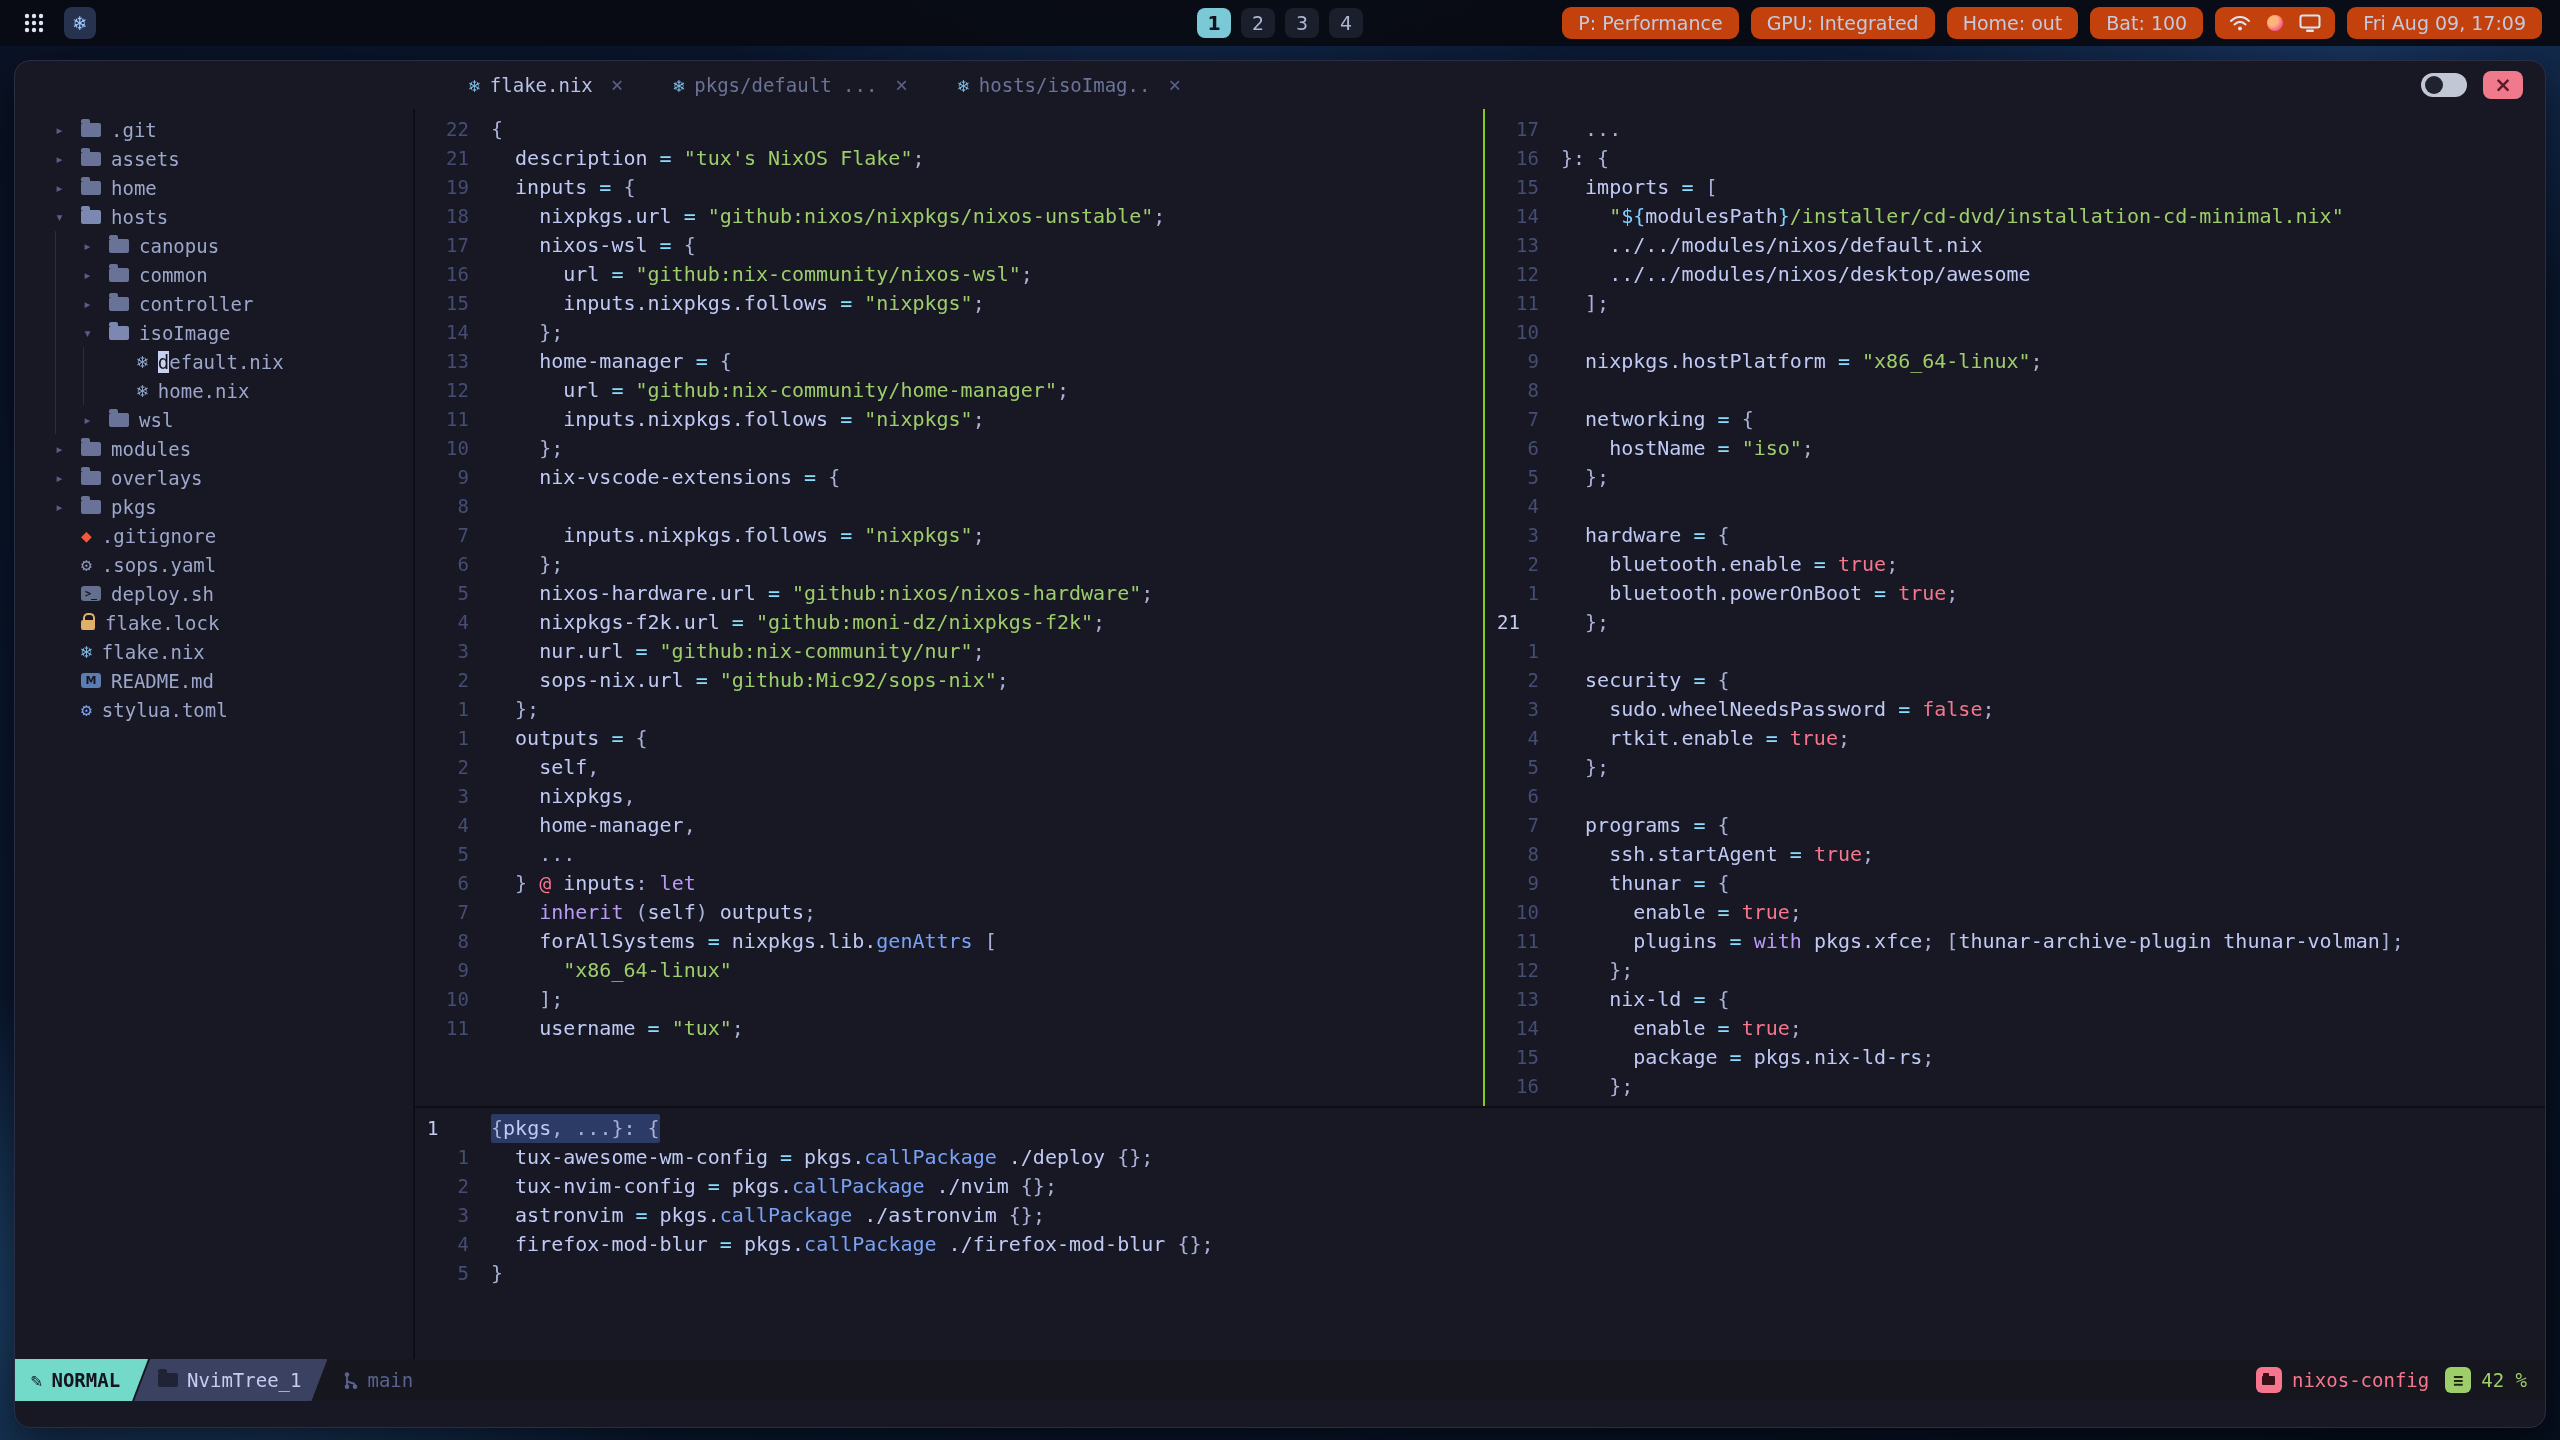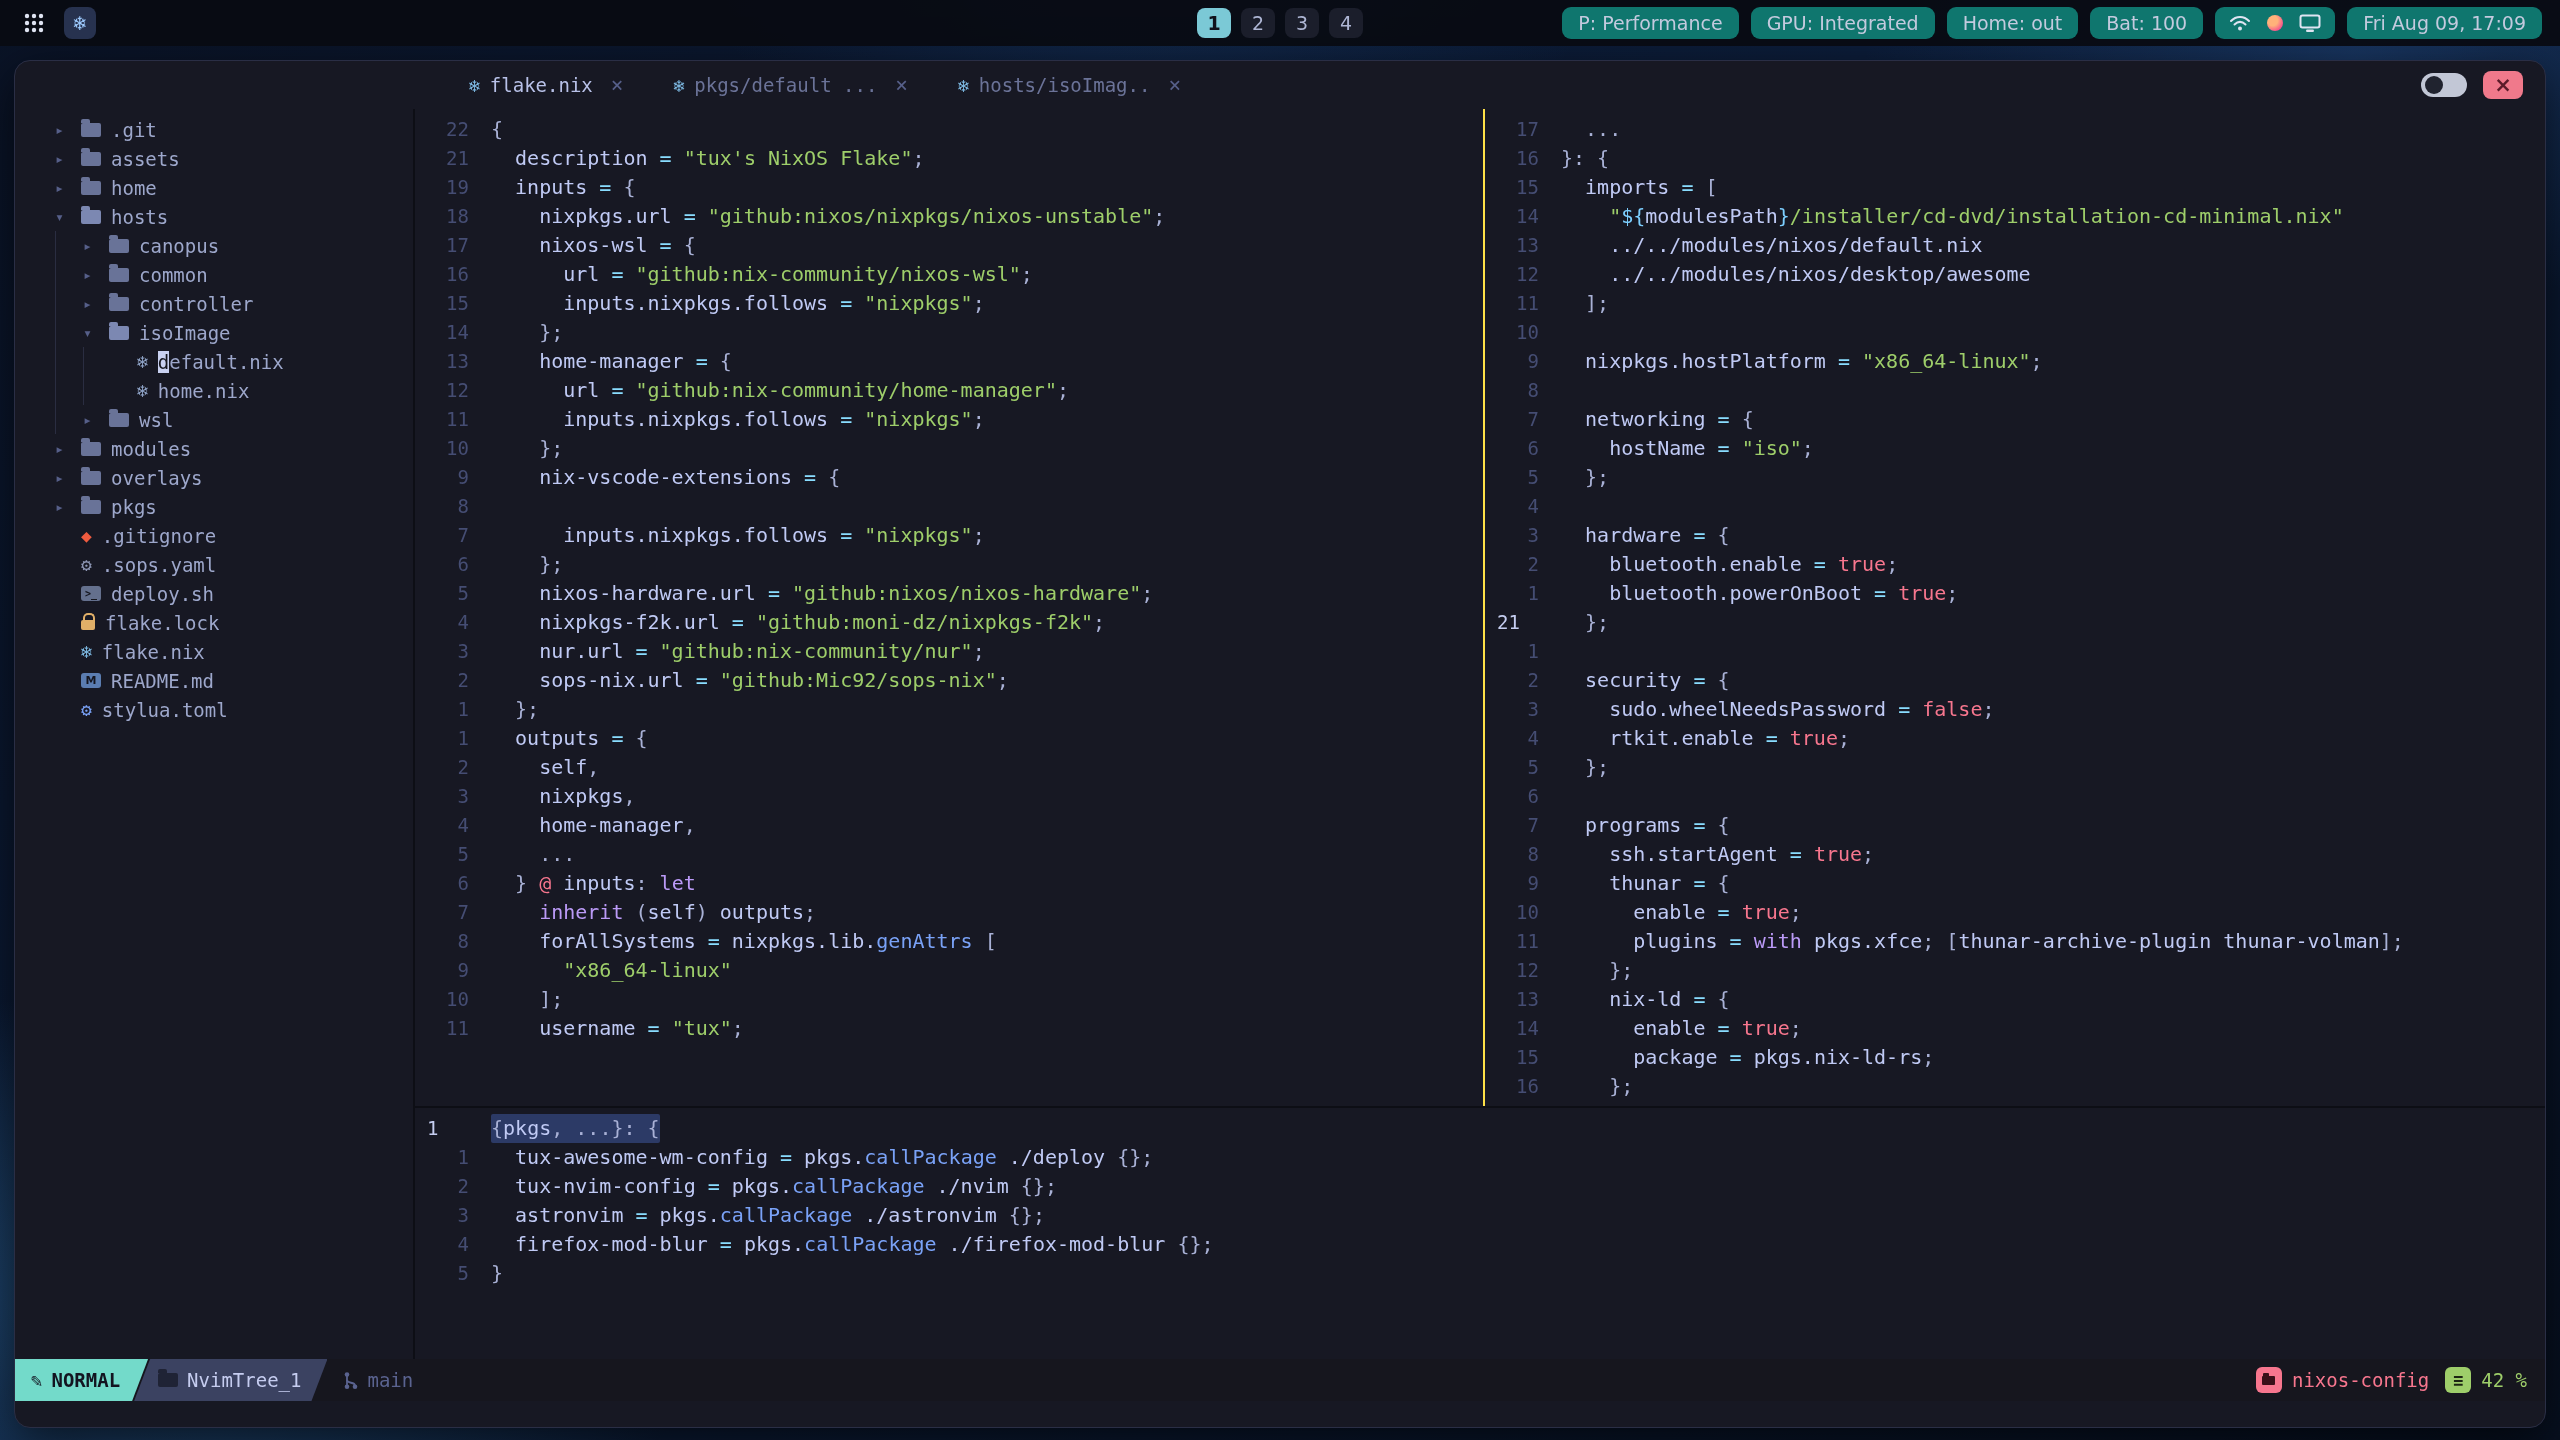--- a/index.html
+++ b/index.html
@@ -17,21 +17,21 @@
   .topbar{position:absolute;top:0;left:0;right:0;height:46px;background:rgba(9,11,18,.94);
     display:flex;align-items:center;padding:0 18px;z-index:5}
   .tb-left{display:flex;gap:14px;align-items:center}
   .iconbtn{width:32px;height:32px;border-radius:8px;display:flex;align-items:center;justify-content:center}
   .logo{background:#27324f;color:#9ecbff;font-size:19px}
   .workspaces{position:absolute;left:50%;top:50%;transform:translate(-50%,-50%);display:flex;gap:10px}
   .ws{min-width:34px;height:30px;border-radius:8px;background:#1b1e2b;color:#aeb6d4;
     display:flex;align-items:center;justify-content:center;font-size:19px;padding:0 9px}
   .ws.active{background:#7bc9d6;color:#10121c;font-weight:bold}
   .tb-right{margin-left:auto;display:flex;gap:12px;align-items:center}
-  .pill{height:32px;border-radius:9px;background:#0f766e;color:#c3cade;display:flex;
+  .pill{height:32px;border-radius:9px;background:#c2410c;color:#c3cade;display:flex;
     align-items:center;padding:0 16px;font-size:19px;white-space:nowrap}
   .pill.icons{gap:16px;padding:0 14px}
   .accent-dot{width:16px;height:16px;border-radius:50%;
     background:radial-gradient(circle at 35% 35%, #ffb27a 0 35%, #f7518e 75%, #b23a7a 100%)}
   
   .window{position:absolute;top:60px;left:14px;width:2532px;height:1368px;background:#171823;
     border:1px solid #2a2e45;border-radius:16px;overflow:hidden;display:flex;flex-direction:column;
     box-shadow:0 14px 48px rgba(0,0,0,.65)}
   
   .tabline{height:48px;flex:none;display:flex;align-items:center;padding-left:440px}
@@ -65,21 +65,21 @@
   .ic-lock{width:14px;height:10px;background:#e0af68;border-radius:2px;position:relative;display:inline-block;margin-top:5px}
   .ic-lock::before{content:"";position:absolute;top:-7px;left:2px;width:8px;height:8px;border:2.5px solid #e0af68;
     border-bottom:none;border-radius:5px 5px 0 0}
   .ic-md{width:20px;height:15px;background:#5b7db1;border-radius:3px;color:#14151f;font-size:11px;font-weight:bold;
     display:inline-flex;align-items:center;justify-content:center;font-family:"DejaVu Sans",sans-serif}
   .block-cursor{background:#c8d0f0;color:#15161e}
   
   .editcol{flex:1;display:flex;flex-direction:column;min-width:0}
   .toprow{height:999px;flex:none;display:flex;border-bottom:2px solid #0d0e15;min-width:0}
   .pane{overflow:hidden;padding-top:6px}
-  .pane-center{width:1070px;flex:none;border-right:2px solid #fde047}
+  .pane-center{width:1070px;flex:none;border-right:2px solid #84cc16}
   .pane-right{flex:1}
   .botpane{flex:1}
   .cline{display:flex;height:29px;line-height:29px;font-family:"DejaVu Sans Mono",monospace;font-size:20px}
   .ln{width:76px;flex:none;text-align:right;padding-right:22px;color:#454d73;font-size:19px}
   .ln.cur{text-align:left;padding-left:12px;color:#c5cdf0}
   .code{white-space:pre}
   .code.sel{background:#2c3a66;border-radius:2px}
   .tk-p{color:#a9b1d6}.tk-w{color:#c0caf5}.tk-s{color:#9ece6a}.tk-b{color:#f7768e}
   .tk-k{color:#bb9af7}.tk-fn{color:#7aa2f7}.tk-o{color:#89ddff}.tk-i{color:#7dcfff}
   

